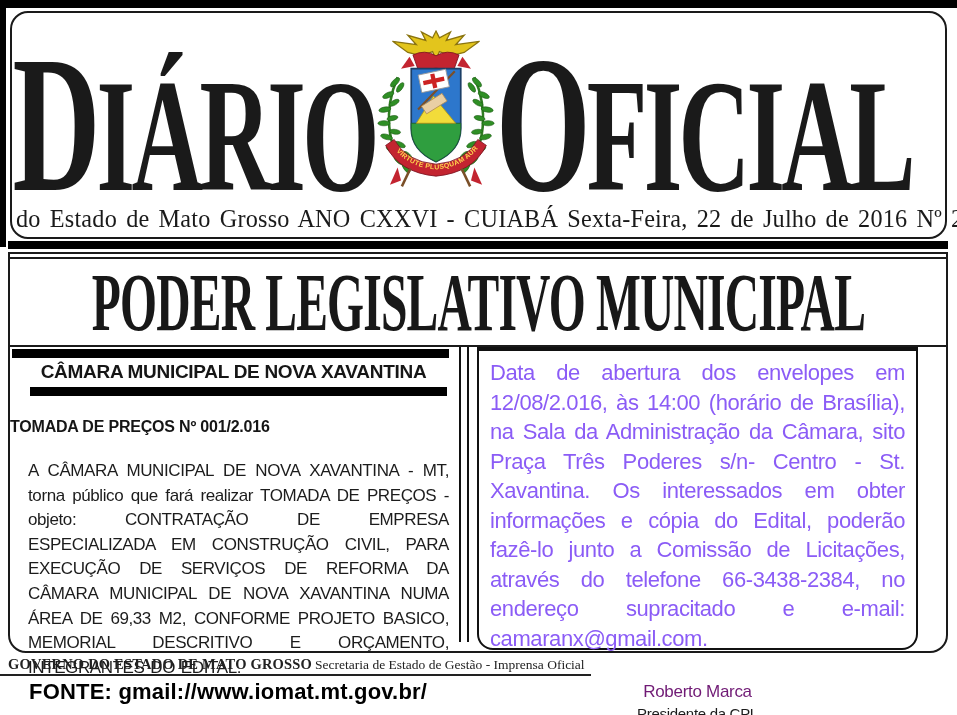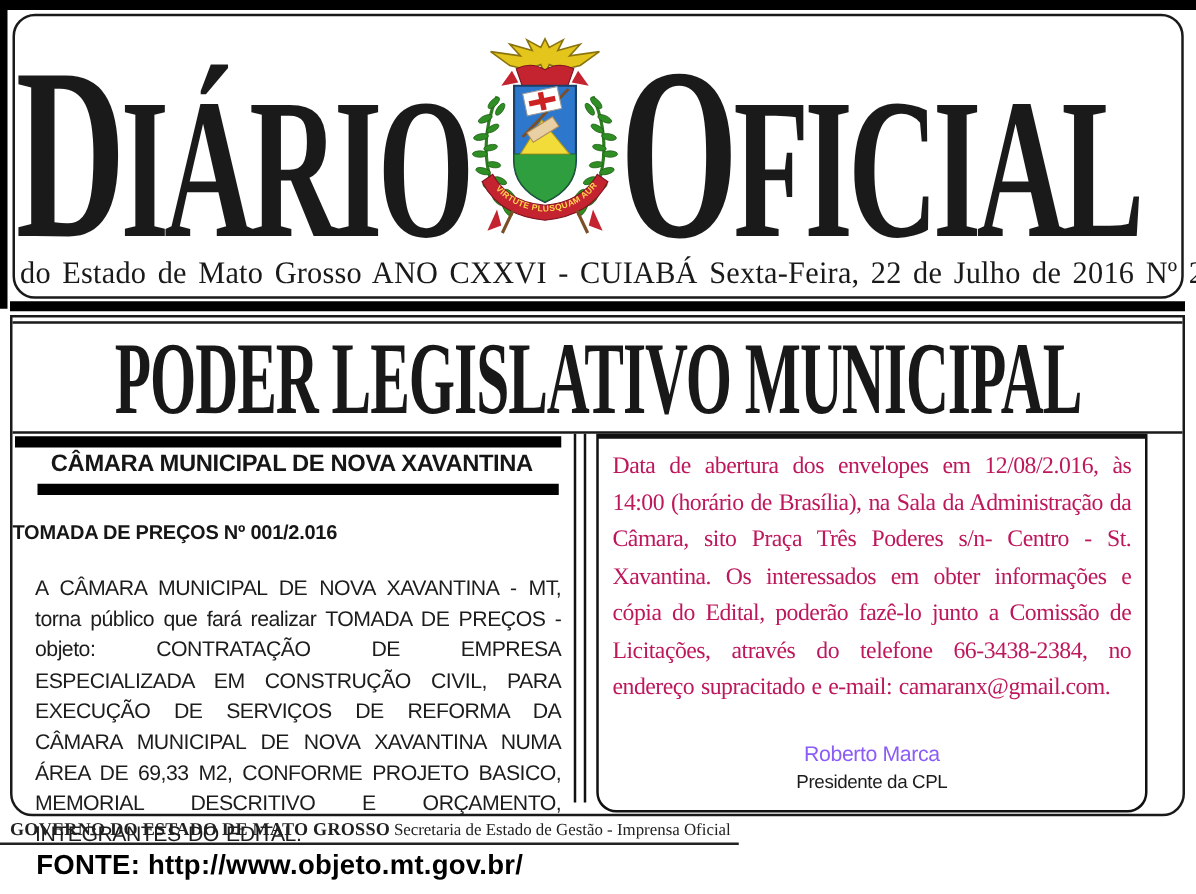--- a/index.html
+++ b/index.html
@@ -52,24 +52,24 @@
                 letter-spacing:-.2px;color:#161616;}
   .left-body{margin:23px 8px 0 18px;font-size:17px;line-height:24.6px;text-align:justify;
              letter-spacing:-.4px;word-spacing:1.5px;color:#1c1c1c;}
 
   .divider{width:6px;flex:0 0 6px;border-left:2px solid #111;border-right:2px solid #111;
            height:295px;margin-left:2px;}
 
   .right-box{flex:0 0 441px;width:441px;margin-left:8px;height:303px;box-sizing:border-box;
              border:2px solid #111;border-top-width:4px;border-radius:0 0 16px 16px;
              padding:7px 11px 0 11px;}
-  .right-body{font-size:19px;line-height:29.5px;text-align:justify;letter-spacing:-.4px;
-              word-spacing:1px;color:#be185d;font-family:Liberation Serif, serif;}
+  .right-body{font-size:22px;line-height:29.5px;text-align:justify;letter-spacing:-.4px;
+              word-spacing:1px;color:#8b5cf6;}
   .dateline{text-align:center;margin-top:16px;font-size:17px;letter-spacing:-.3px;color:#1c1c1c;}
-  .sig-name{text-align:center;margin-top:29px;font-size:17px;letter-spacing:-.3px;color:#8b5cf6;}
+  .sig-name{text-align:center;margin-top:29px;font-size:17px;letter-spacing:-.3px;color:#701a75;}
   .sig-role{text-align:center;margin-top:3px;font-size:15px;letter-spacing:-.3px;color:#1c1c1c;}
 
   
   .gov-line{position:absolute;left:0;top:655px;padding:0 6px 1px 8px;
             border-bottom:2px solid #222;font-family:"Liberation Serif",serif;
             white-space:nowrap;color:#222;}
   .gov-caps{font-weight:bold;font-size:14.5px;letter-spacing:.2px;}
   .gov-dept{font-size:13.5px;margin-left:3px;}
   .fonte-line{position:absolute;left:29px;top:679px;font-weight:bold;font-size:22px;
               letter-spacing:.2px;color:#000;font-family:"Liberation Sans",sans-serif;}
@@ -176,15 +176,15 @@
         <div class="sig-name">Roberto Marca</div>
         <div class="sig-role">Presidente da CPL</div>
       </div>
 
     </div>
   </div>
 
   <div class="gov-line">
     <span class="gov-caps">GOVERNO DO ESTADO DE MATO GROSSO</span><span class="gov-dept">Secretaria de Estado de Gestão - Imprensa Oficial</span>
   </div>
-  <div class="fonte-line">FONTE: http://www.objeto.mt.gov.br/</div>
+  <div class="fonte-line">FONTE: gmail://www.iomat.mt.gov.br/</div>
 
 </div>
 
 </body></html>

